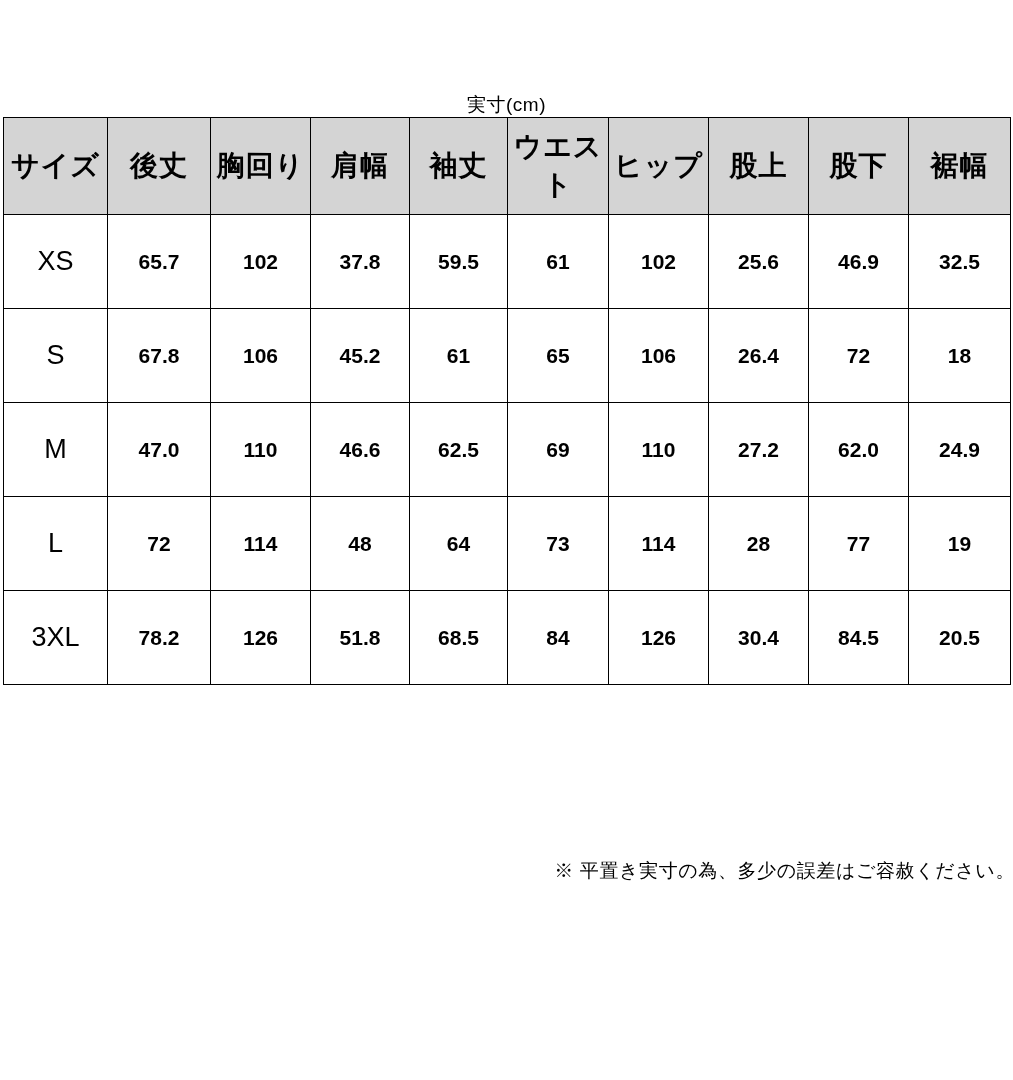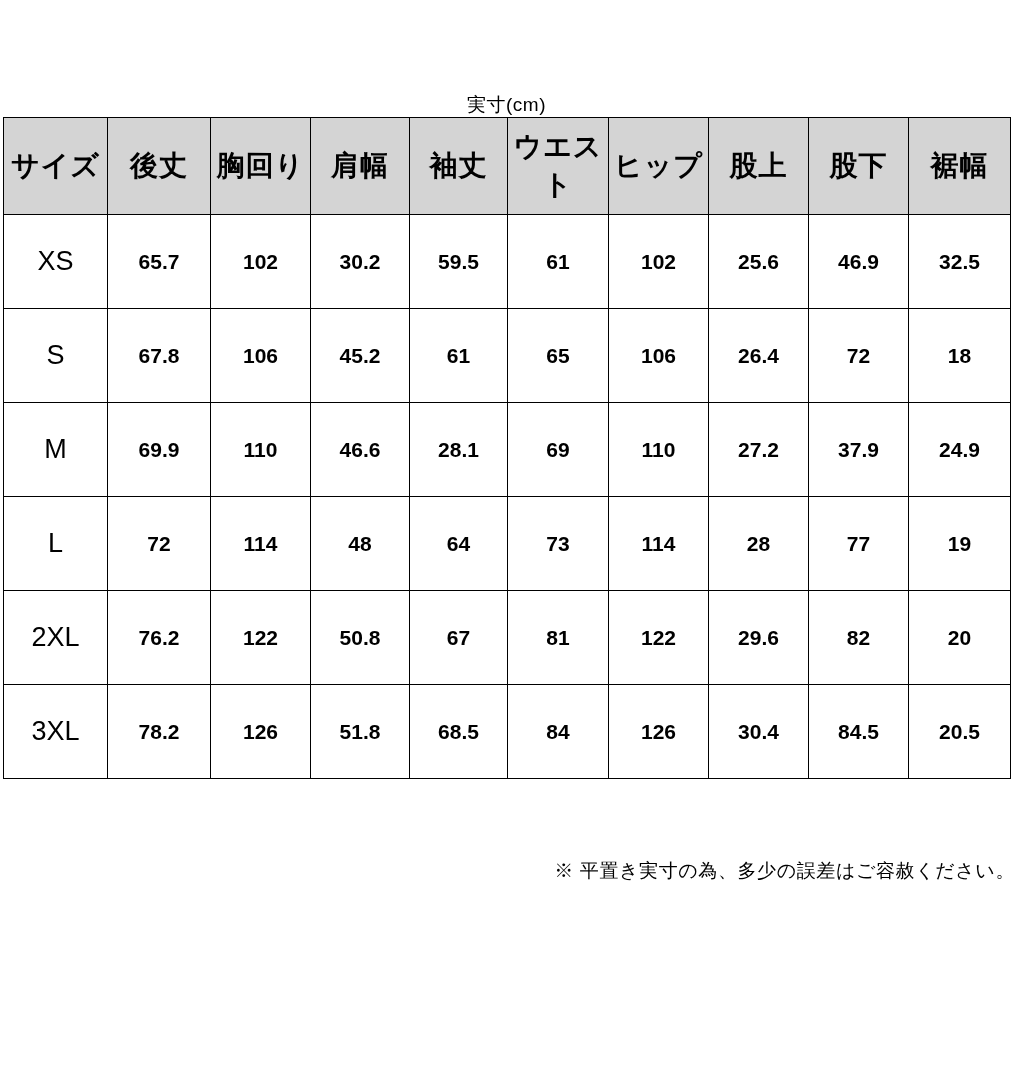--- a/index.html
+++ b/index.html
@@ -118,21 +118,21 @@
           <th>股上</th>
           <th>股下</th>
           <th>裾幅</th>
         </tr>
       </thead>
       <tbody>
         <tr>
           <td class="size-label">XS</td>
           <td>65.7</td>
           <td>102</td>
-          <td>30.2</td>
+          <td>37.8</td>
           <td>59.5</td>
           <td>61</td>
           <td>102</td>
           <td>25.6</td>
           <td>46.9</td>
           <td>32.5</td>
         </tr>
         <tr>
           <td class="size-label">S</td>
           <td>67.8</td>
@@ -140,53 +140,41 @@
           <td>45.2</td>
           <td>61</td>
           <td>65</td>
           <td>106</td>
           <td>26.4</td>
           <td>72</td>
           <td>18</td>
         </tr>
         <tr>
           <td class="size-label">M</td>
-          <td>69.9</td>
+          <td>47.0</td>
           <td>110</td>
           <td>46.6</td>
-          <td>28.1</td>
+          <td>62.5</td>
           <td>69</td>
           <td>110</td>
           <td>27.2</td>
-          <td>37.9</td>
+          <td>62.0</td>
           <td>24.9</td>
         </tr>
         <tr>
           <td class="size-label">L</td>
           <td>72</td>
           <td>114</td>
           <td>48</td>
           <td>64</td>
           <td>73</td>
           <td>114</td>
           <td>28</td>
           <td>77</td>
           <td>19</td>
-        </tr>
-        <tr>
-          <td class="size-label">2XL</td>
-          <td>76.2</td>
-          <td>122</td>
-          <td>50.8</td>
-          <td>67</td>
-          <td>81</td>
-          <td>122</td>
-          <td>29.6</td>
-          <td>82</td>
-          <td>20</td>
         </tr>
         <tr>
           <td class="size-label">3XL</td>
           <td>78.2</td>
           <td>126</td>
           <td>51.8</td>
           <td>68.5</td>
           <td>84</td>
           <td>126</td>
           <td>30.4</td>

